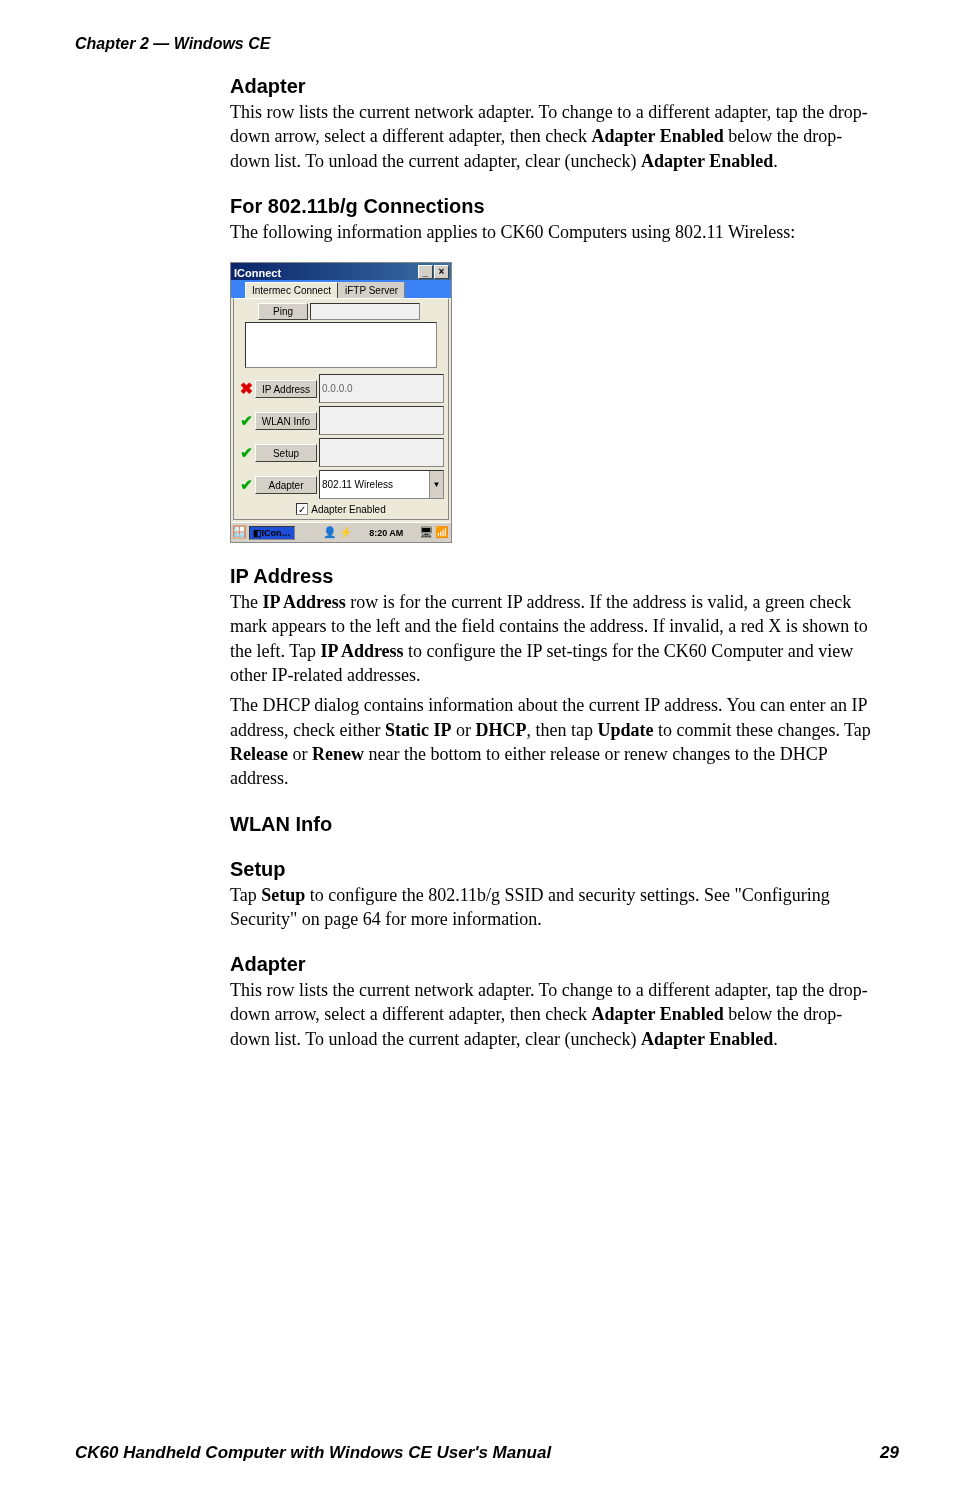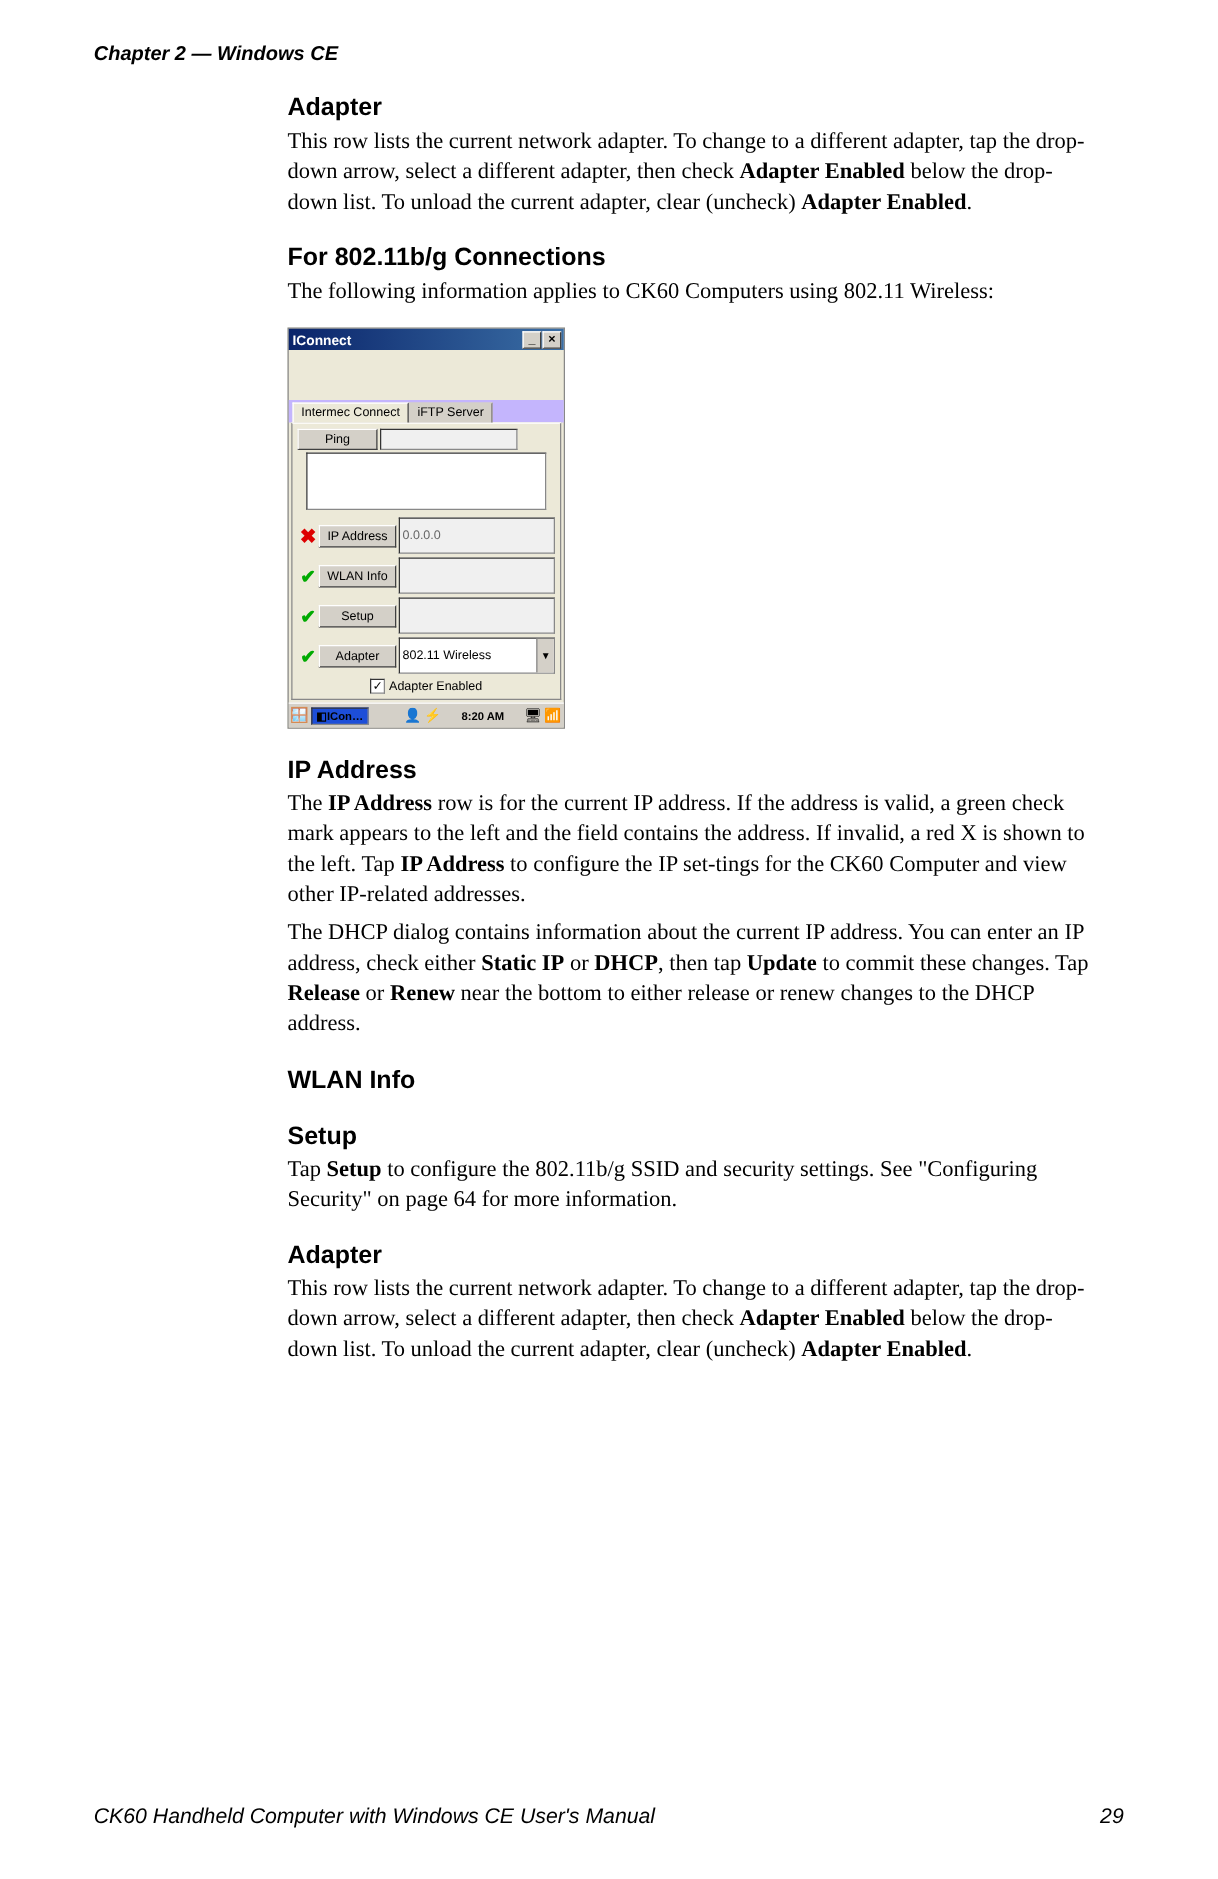--- a/index.html
+++ b/index.html
@@ -75,23 +75,22 @@
       font-size: 10px;
       text-align: center;
       line-height: 11px;
       margin-left: 1px;
       font-family: Arial;
       font-weight: bold;
     }
     .tab-row {
       display: flex;
       padding-top: 2px;
-      padding-left: 3px;
-      background: #c4b5fd;
-      margin-top: 40px;
+      padding-left: 14px;
+      background: #3b82f6;
     }
     .tab {
       padding: 2px 6px;
       font-size: 10px;
       border: 1px solid #888;
       border-bottom: none;
       background: #ece9d8;
       margin-right: 0;
       position: relative;
     }
@@ -120,21 +119,21 @@
     }
     .ce-btn {
       background: #d4d0c8;
       border: 1px solid #fff;
       border-right-color: #404040;
       border-bottom-color: #404040;
       font-size: 10px;
       padding: 2px 4px;
       text-align: center;
     }
-    .ping-btn { width: 64px; }
+    .ping-btn { width: 50px; margin-left: 20px;}
     .blank-field {
       width: 110px;
       height: 17px;
       background: #f0f0f0;
       border: 1px inset #888;
       margin-left: 2px;
     }
     .textarea-box {
       width: 192px;
       height: 46px;
@@ -247,21 +246,21 @@
       margin: 0 15px;
     }
     .footer {
       position: absolute;
       bottom: 40px;
       left: 75px;
       right: 75px;
       display: flex;
       justify-content: space-between;
       font-family: Arial, Helvetica, sans-serif;
-      font-weight: normal;
+      font-weight: bold;
       font-style: italic;
       font-size: 17px;
     }
   </style>
 </head>
 <body>
 
 <div class="page">
   <div class="header-right">Chapter 2 —  Windows CE</div>
 

